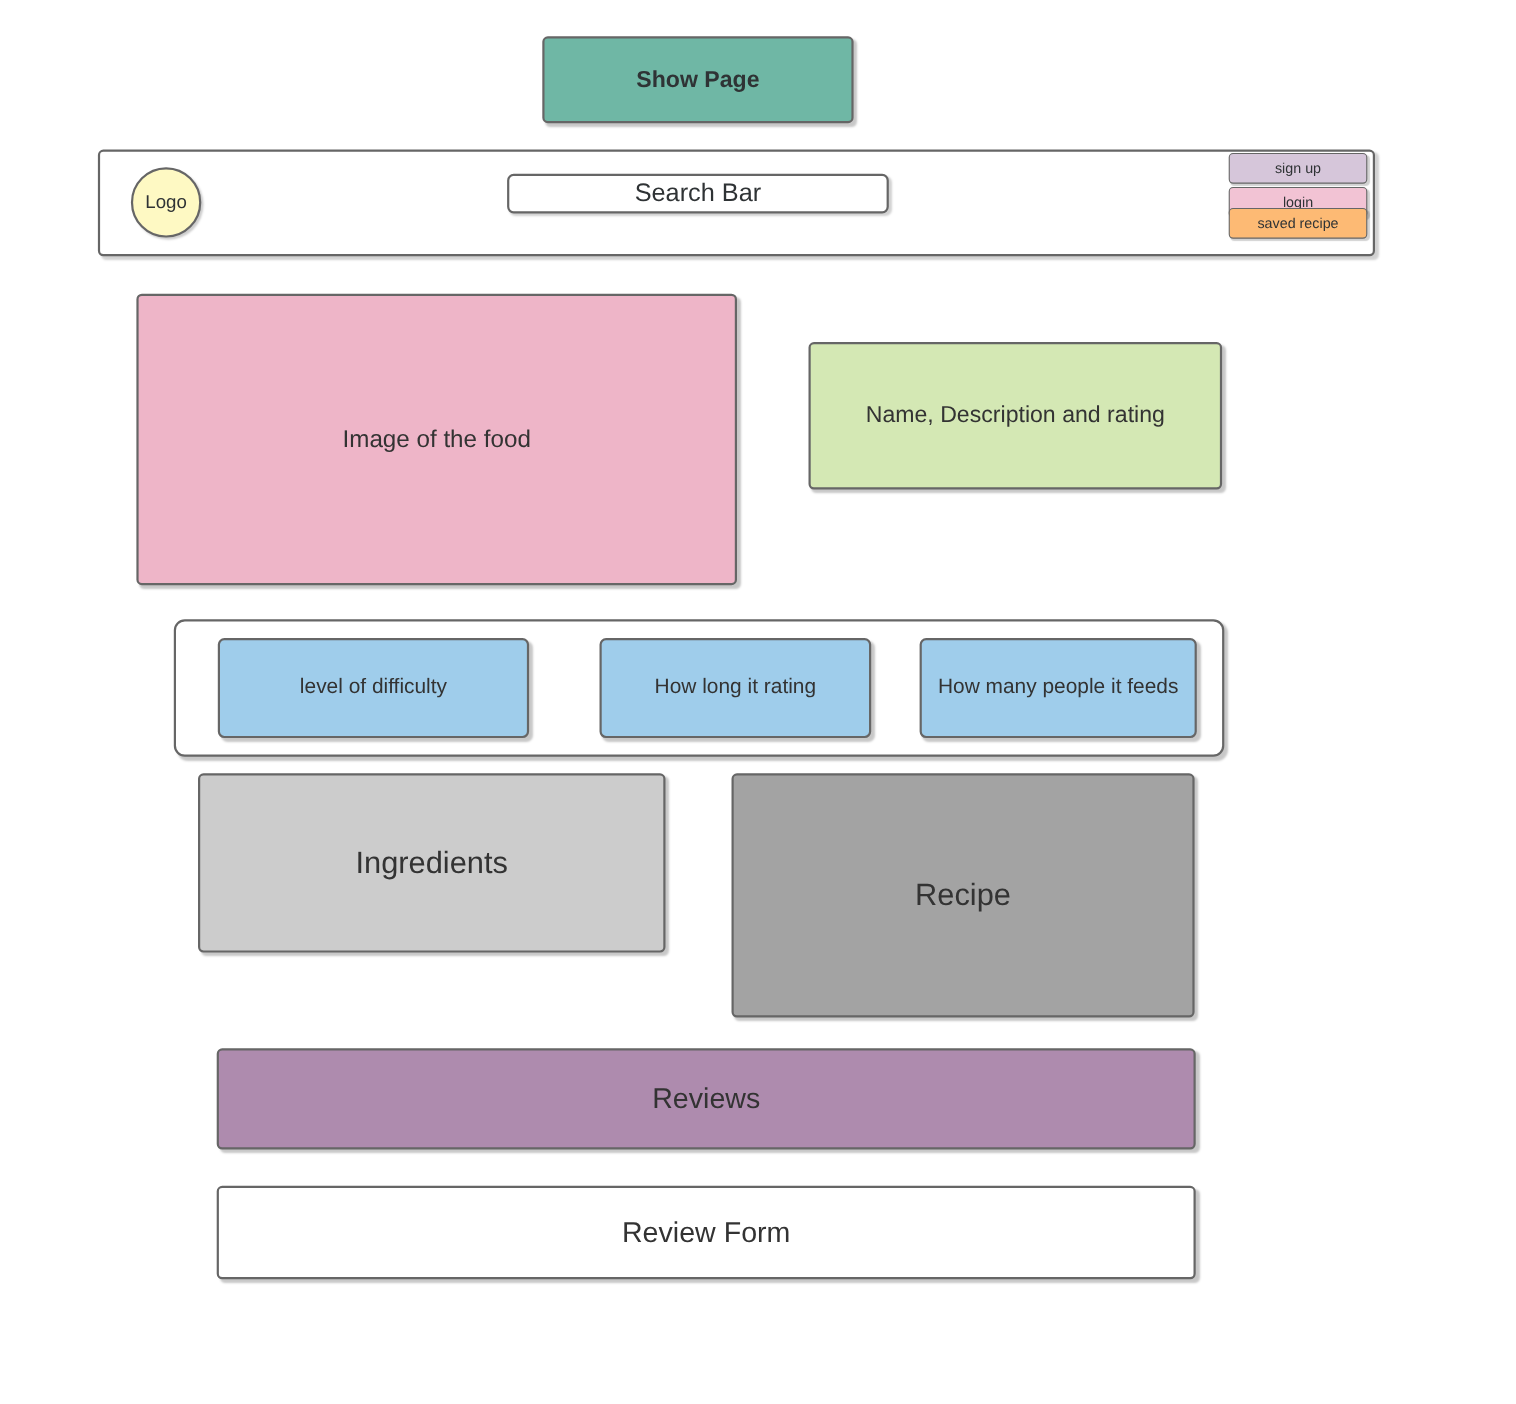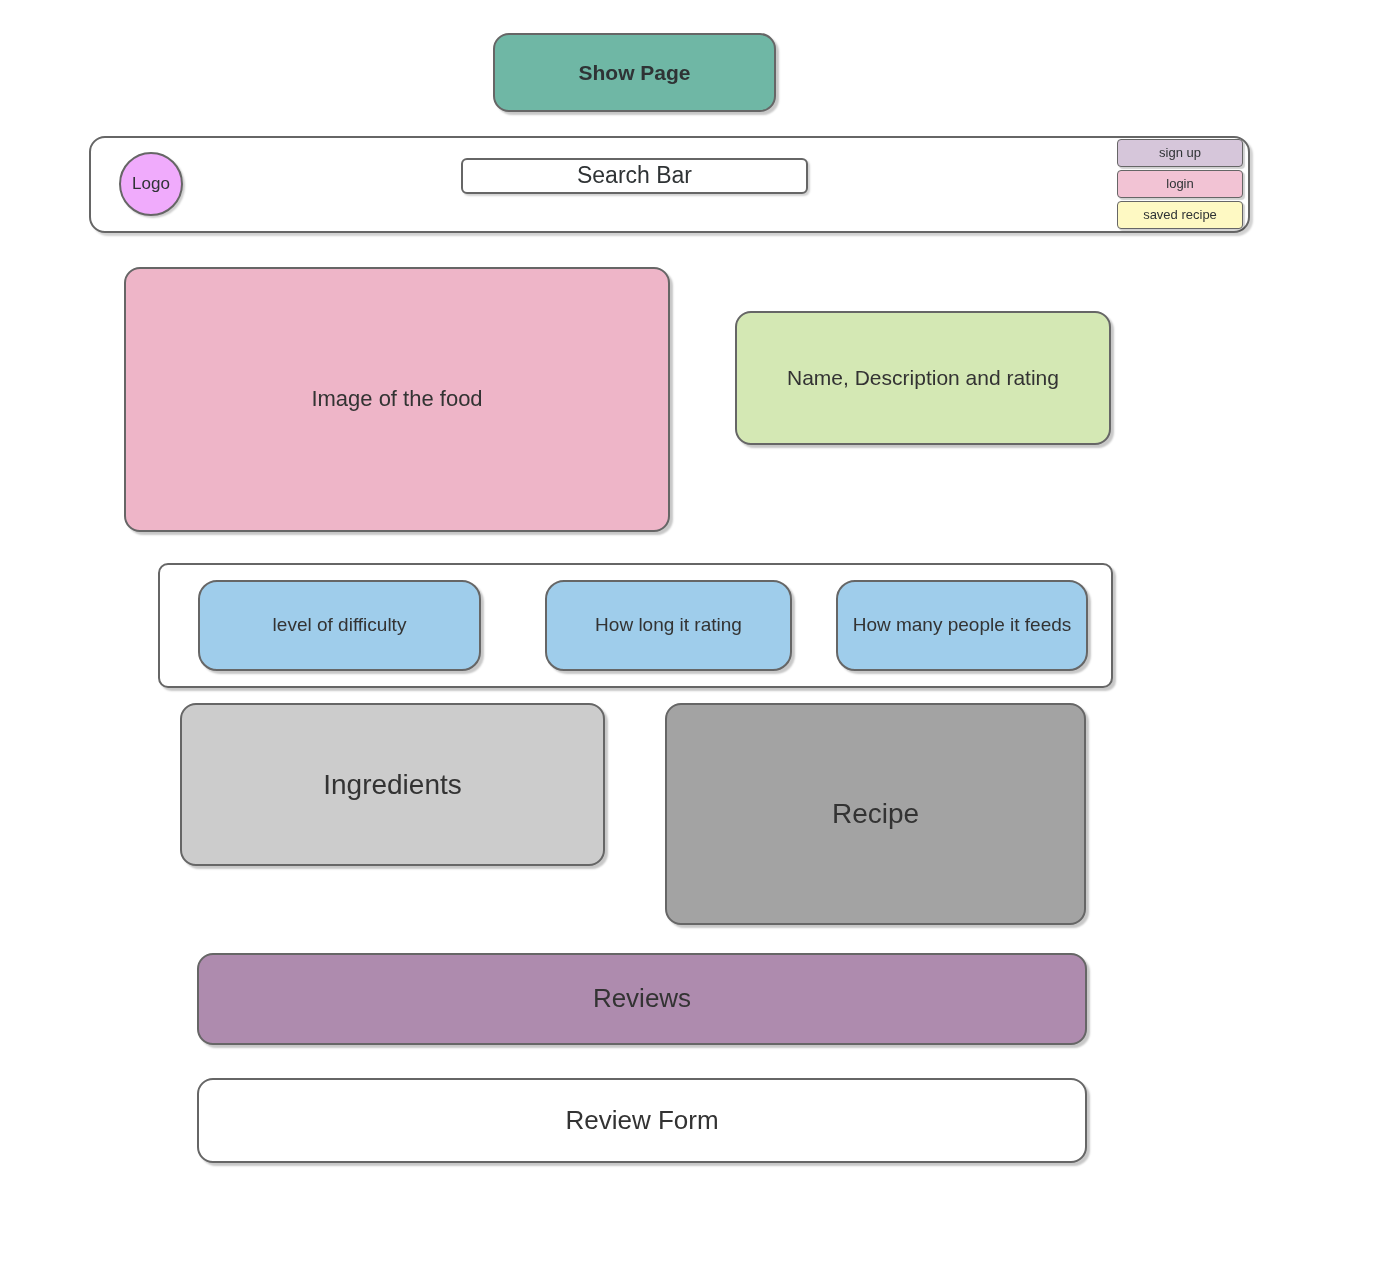--- a/index.html
+++ b/index.html
@@ -19,42 +19,42 @@
     position: absolute;
     box-sizing: border-box;
     border: 2px solid #666666;
     display: flex;
     align-items: center;
     justify-content: center;
     text-align: center;
     box-shadow: 3px 3px 2px rgba(0,0,0,0.22);
     line-height: 1.2;
   }
-  .rounded { border-radius: 16px; text-align: right; }
+  .rounded { border-radius: 5px; text-align: right; }
 
   
   #show-page {
     left: 493px; top: 33px; width: 283px; height: 79px;
     background: #6fb7a5;
     font-size: 21px;
     font-weight: bold;
     color: #2f3335;
   }
 
   
   #navbar {
     left: 89px; top: 136px; width: 1161px; height: 97px;
     background: #ffffff;
     justify-content: flex-start;
     box-shadow: 3px 3px 2px rgba(0,0,0,0.18);
   }
   #logo {
     left: 119px; top: 152px; width: 64px; height: 64px;
     border-radius: 50%;
-    background: #f0abfc;
+    background: #fef9c3;
     font-size: 17px;
     color: #2f3335;
     box-shadow: 2px 2px 2px rgba(0,0,0,0.20);
   }
   #search-bar {
     left: 461px; top: 158px; width: 347px; height: 36px;
     background: #ffffff;
     border-radius: 6px;
     font-size: 23px;
     color: #2f3335;
@@ -63,21 +63,21 @@
   .navbtn {
     left: 1117px; width: 126px; height: 28px;
     font-size: 13px;
     color: #2f3335;
     border: 1.6px solid #666666;
     border-radius: 4px;
     box-shadow: 2px 2px 1px rgba(0,0,0,0.18);
   }
   #btn-signup { top: 139px; background: #d6c6da; }
   #btn-login  { top: 170px; background: #f2c3d4; }
-  #btn-saved  { top: 201px; background: #fef9c3; }
+  #btn-saved  { top: 189px; background: #fdba74; }
 
   
   #food-image {
     left: 124px; top: 267px; width: 546px; height: 265px;
     background: #eeb5c8;
     font-size: 22px;
   }
   #name-desc {
     left: 735px; top: 311px; width: 376px; height: 134px;
     background: #d4e8b4;
@@ -87,21 +87,21 @@
   
   #attrs-container {
     left: 158px; top: 563px; width: 955px; height: 125px;
     background: #ffffff;
     border-radius: 10px;
   }
   .attr-card {
     top: 580px; height: 91px;
     background: #9fcdeb;
     font-size: 19px;
-    border-radius: 19px;
+    border-radius: 6px;
   }
   #attr-difficulty { left: 198px; width: 283px; }
   #attr-time       { left: 545px; width: 247px; }
   #attr-serves     { left: 836px; width: 252px; }
 
   
   #ingredients {
     left: 180px; top: 703px; width: 425px; height: 163px;
     background: #cccccc;
     font-size: 28px;

